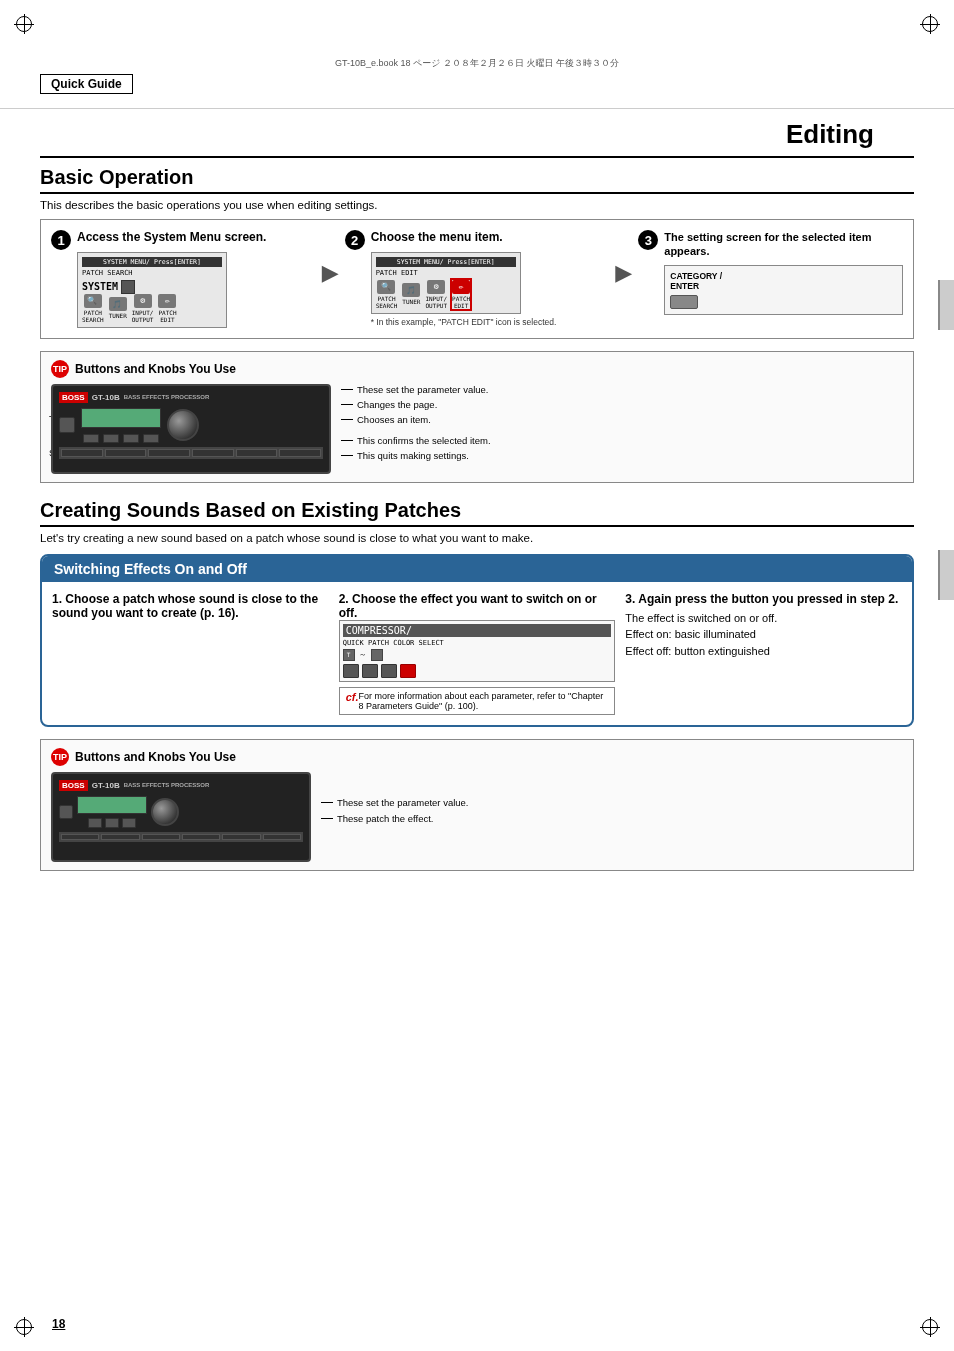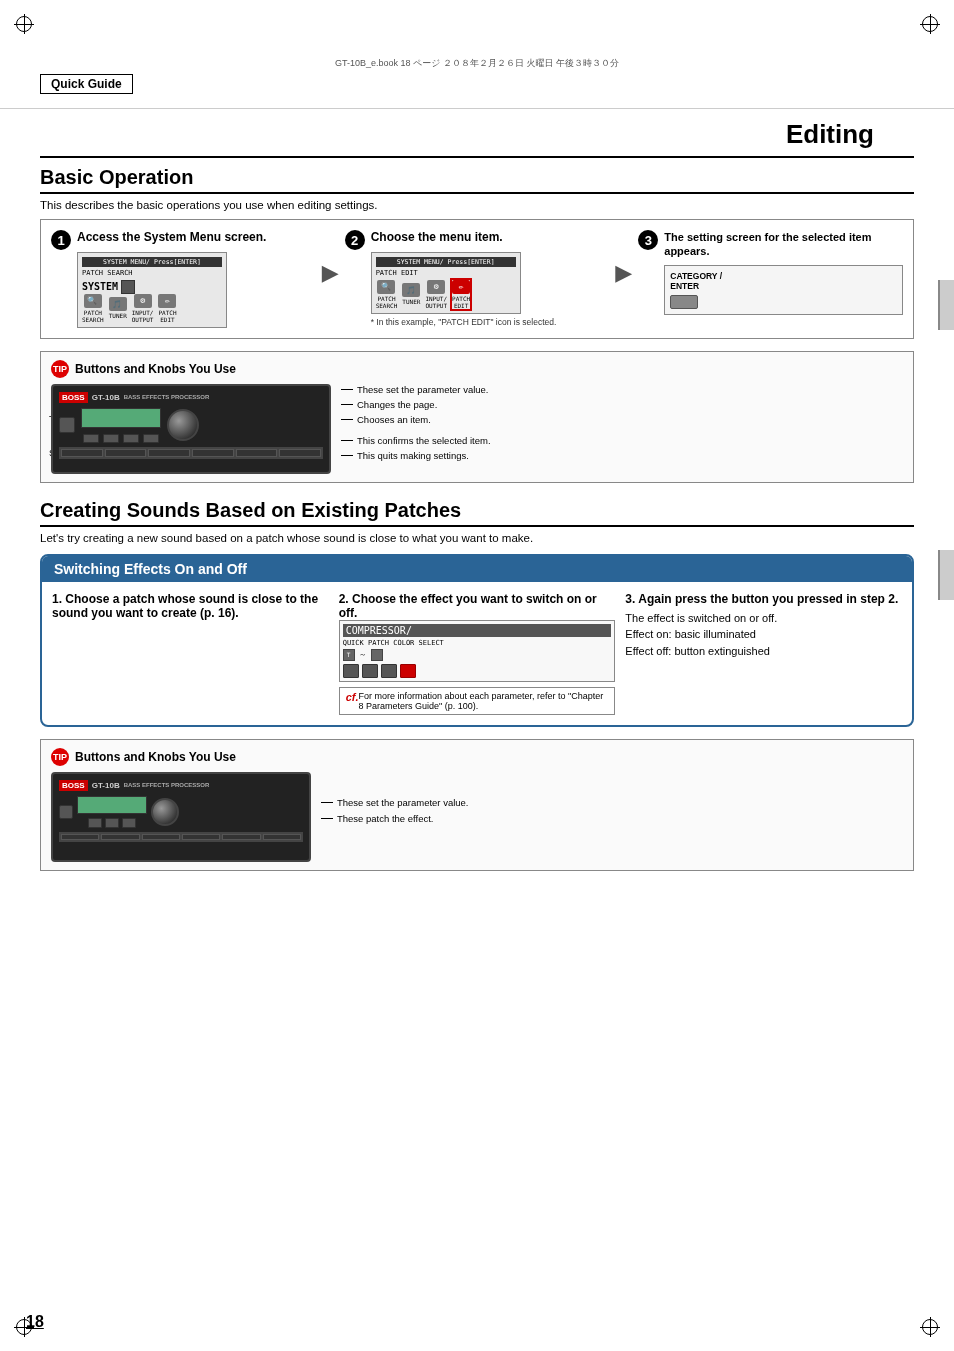--- a/index.html
+++ b/index.html
@@ -208,22 +208,22 @@
       margin: 0 40px 14px 40px;
       border: 1.5px solid #888;
       padding: 8px 10px;
       background: #fafafa;
     }
 
     
     .page-number {
       position: absolute;
       bottom: 20px;
-      left: 26px;
-      font-size: 16px;
+      left: 52px;
+      font-size: 12px;
       font-weight: bold;
       text-decoration: underline;
     }
 
     
     .corner-tl { position: absolute; top: 14px; left: 14px; }
     .corner-tr { position: absolute; top: 14px; right: 14px; }
     .corner-bl { position: absolute; bottom: 14px; left: 14px; }
     .corner-br { position: absolute; bottom: 14px; right: 14px; }
 

